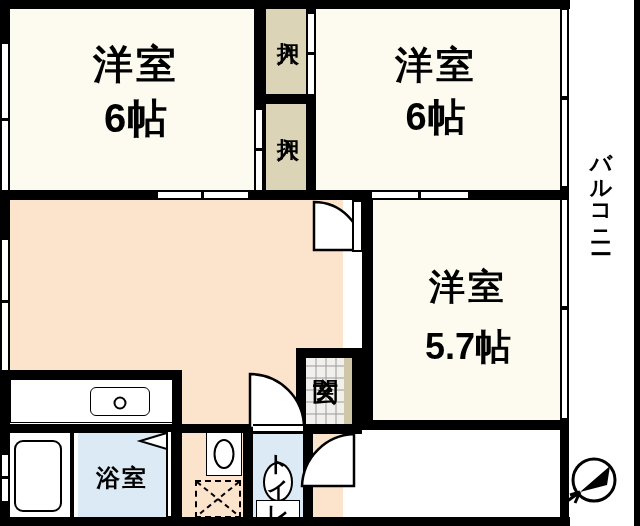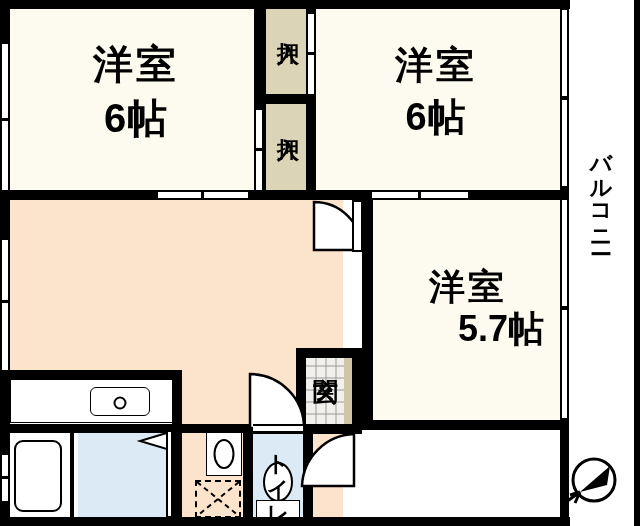--- a/index.html
+++ b/index.html
@@ -165,23 +165,24 @@
   </svg>
   <div class="fixture-thin" style="left:256px;top:500px;width:44px;height:18px;"></div>
 
   <div class="label" style="left:58px;top:44px;width:156px;font-size:40px;letter-spacing:3px;">洋室</div>
   <div class="label" style="left:58px;top:98px;width:156px;font-size:40px;letter-spacing:1px;">6帖</div>
 
   <div class="label" style="left:358px;top:46px;width:156px;font-size:38px;letter-spacing:3px;">洋室</div>
   <div class="label" style="left:358px;top:98px;width:156px;font-size:38px;letter-spacing:1px;">6帖</div>
 
   <div class="label" style="left:398px;top:268px;width:140px;font-size:36px;letter-spacing:3px;">洋室</div>
-  <div class="label" style="left:392px;top:310px;width:152px;font-size:36px;letter-spacing:0px;text-align:right;">5.7帖</div>
+  <div class="label" style="left:392px;top:328px;width:152px;font-size:36px;letter-spacing:0px;">5.7帖</div>
 
 
+  <div class="label" style="left:80px;top:466px;width:84px;font-size:24px;letter-spacing:2px;">浴室</div>
 
   <div class="vlabel" style="left:263px;top:438px;width:26px;font-size:22px;">トイレ</div>
 
   <div class="vlabel" style="left:310px;top:358px;width:28px;font-size:25px;">玄関</div>
 
   <div class="vlabel" style="left:586px;top:138px;width:26px;font-size:22px;">バルコニー</div>
 
   <div class="vlabel" style="left:273px;top:24px;width:26px;font-size:22px;">押入</div>
   <div class="vlabel" style="left:273px;top:120px;width:26px;font-size:22px;">押入</div>
 

